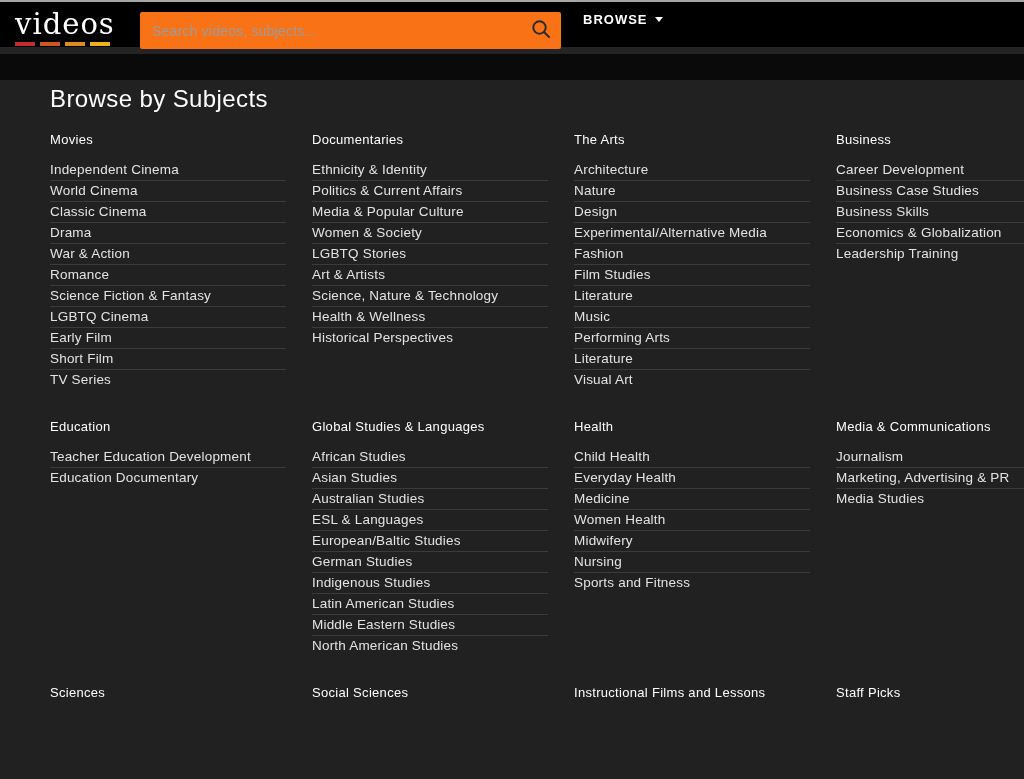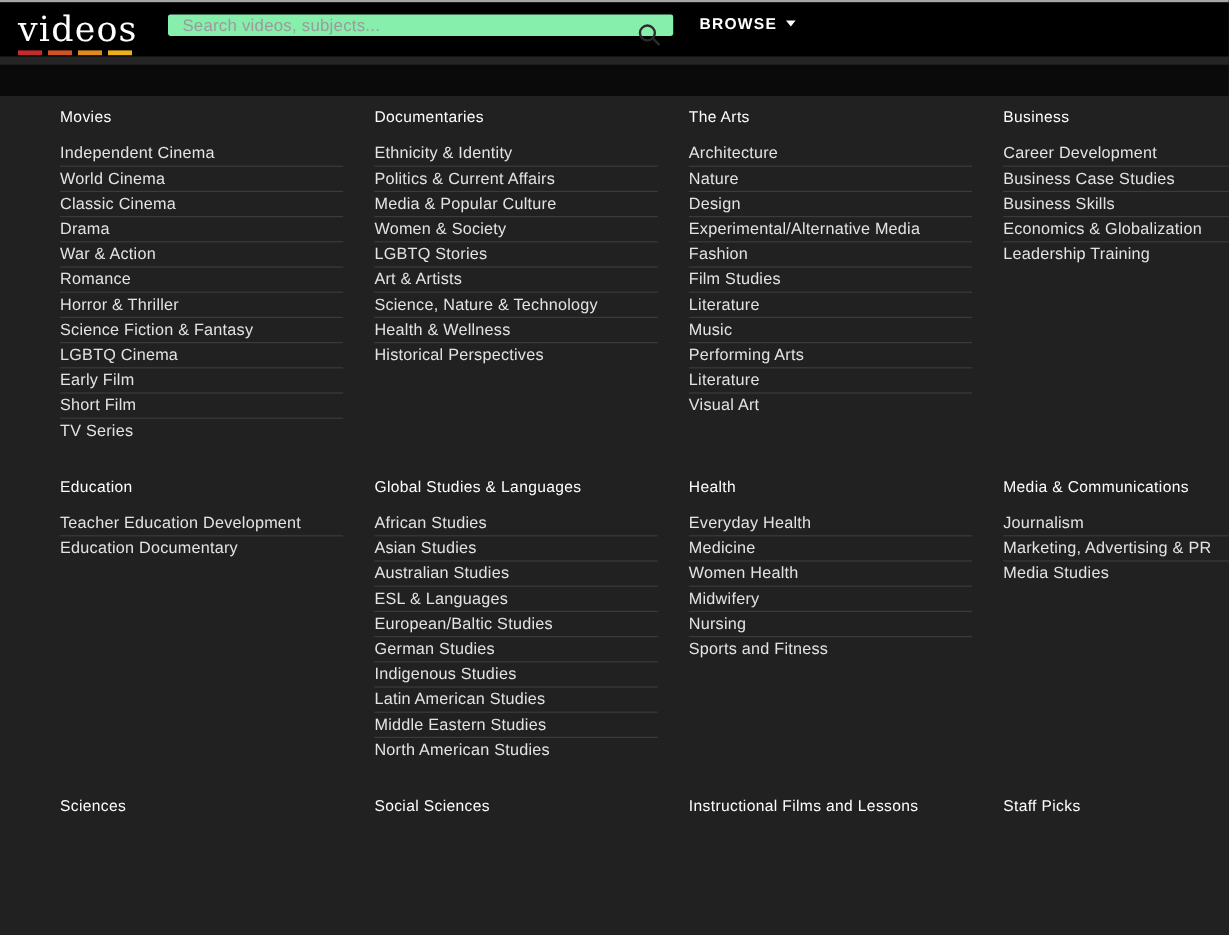--- a/index.html
+++ b/index.html
@@ -21,22 +21,22 @@
 
   .logo{position:absolute;left:15px;top:9px;text-decoration:none;display:block;cursor:pointer;}
   .logo-text{
     font-family:"DejaVu Serif","Liberation Serif",serif;
     font-size:29px;line-height:27px;color:#ffffff;letter-spacing:1px;display:block;
   }
   .logo-dashes{display:flex;gap:5px;margin-top:4px;}
   .logo-dashes span{width:20px;height:4px;display:block;}
 
   .searchbox{
-    position:absolute;left:140px;top:10px;width:421px;height:18px;
-    background:#86efac;border-radius:2px;
+    position:absolute;left:140px;top:10px;width:421px;height:37px;
+    background:#f97316;border-radius:2px;
   }
   .searchbox input{
     width:100%;height:100%;border:none;outline:none;background:transparent;
     padding:0 42px 0 12px;font-size:14px;color:#333;
     font-family:"Liberation Sans",sans-serif;letter-spacing:0.2px;
   }
   .searchbox input::placeholder{color:#9b9b9b;opacity:1;}
   .search-btn{
     position:absolute;right:5px;top:3px;width:30px;height:28px;
     background:none;border:none;padding:2px;cursor:pointer;
@@ -104,31 +104,31 @@
   <div class="browse">
     <span class="browse-label">BROWSE</span>
     <span class="caret"></span>
   </div>
 </header>
 
 <div class="gapband"></div>
 <div class="strip"></div>
 
 <main>
+  <h1>Browse by Subjects</h1>
   <div class="grid">
       <section class="category">
         <h2 class="category-title">Movies</h2>
         <ul class="subject-list">
           <li class="subject-item">Independent Cinema</li>
           <li class="subject-item">World Cinema</li>
           <li class="subject-item">Classic Cinema</li>
           <li class="subject-item">Drama</li>
           <li class="subject-item">War &amp; Action</li>
           <li class="subject-item">Romance</li>
-          <li class="subject-item">Horror &amp; Thriller</li>
           <li class="subject-item">Science Fiction &amp; Fantasy</li>
           <li class="subject-item">LGBTQ Cinema</li>
           <li class="subject-item">Early Film</li>
           <li class="subject-item">Short Film</li>
           <li class="subject-item">TV Series</li>
         </ul>
       </section>
       <section class="category">
         <h2 class="category-title">Documentaries</h2>
         <ul class="subject-list">
@@ -187,20 +187,21 @@
           <li class="subject-item">German Studies</li>
           <li class="subject-item">Indigenous Studies</li>
           <li class="subject-item">Latin American Studies</li>
           <li class="subject-item">Middle Eastern Studies</li>
           <li class="subject-item">North American Studies</li>
         </ul>
       </section>
       <section class="category">
         <h2 class="category-title">Health</h2>
         <ul class="subject-list">
+          <li class="subject-item">Child Health</li>
           <li class="subject-item">Everyday Health</li>
           <li class="subject-item">Medicine</li>
           <li class="subject-item">Women Health</li>
           <li class="subject-item">Midwifery</li>
           <li class="subject-item">Nursing</li>
           <li class="subject-item">Sports and Fitness</li>
         </ul>
       </section>
       <section class="category">
         <h2 class="category-title">Media &amp; Communications</h2>

